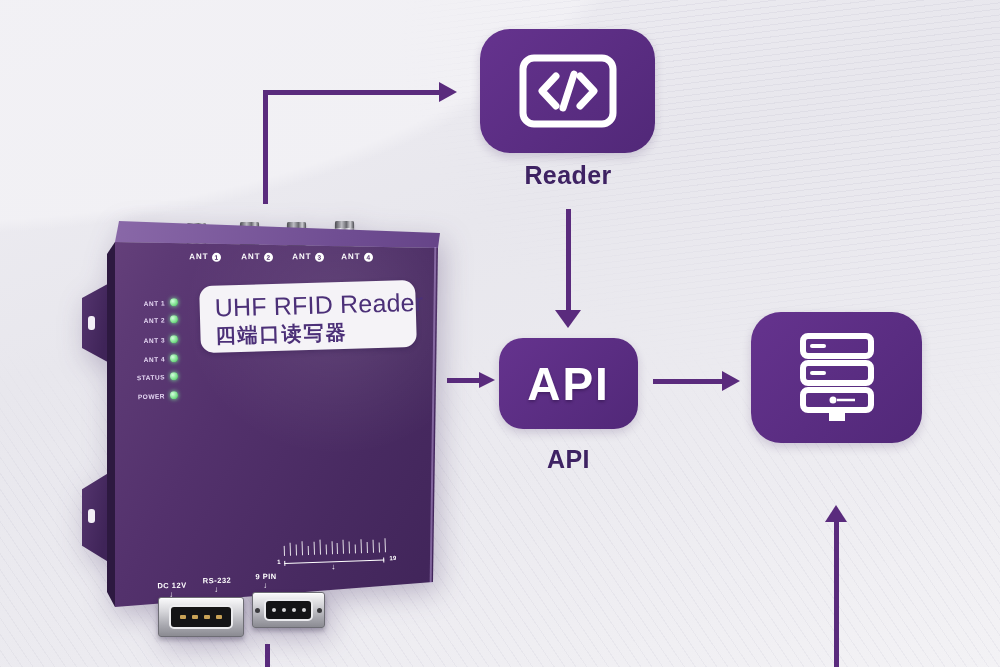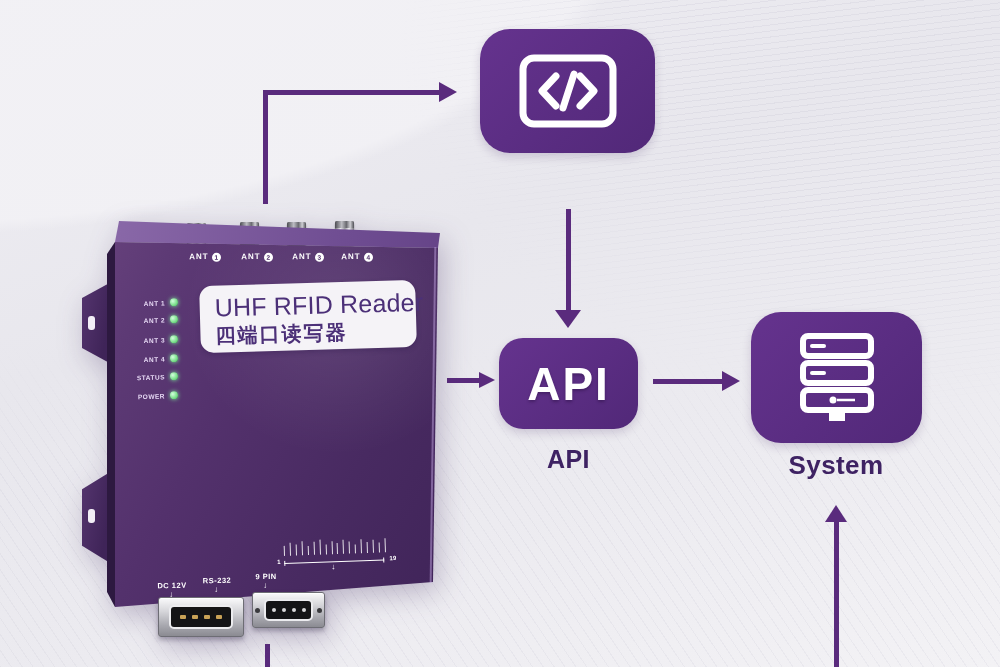--- a/index.html
+++ b/index.html
@@ -131,39 +131,39 @@
   <div class="seg" style="left:265px;top:644px;width:5px;height:23px;"></div>
 
   <div class="node-box" style="left:480px;top:29px;width:175px;height:124px;border-radius:30px;">
     <svg width="100" height="76" viewBox="0 0 100 76">
       <rect x="5" y="5" width="90" height="66" rx="11" fill="none" stroke="#ffffff" stroke-width="7"></rect>
       <polyline points="38,23 24,38 38,53" fill="none" stroke="#ffffff" stroke-width="7" stroke-linecap="round" stroke-linejoin="round"></polyline>
       <line x1="56" y1="21" x2="45" y2="55" stroke="#ffffff" stroke-width="7" stroke-linecap="round"></line>
       <polyline points="62,23 76,38 62,53" fill="none" stroke="#ffffff" stroke-width="7" stroke-linecap="round" stroke-linejoin="round"></polyline>
     </svg>
   </div>
+  <div class="node-label" style="left:468px;top:161px;width:200px;font-size:25px;">Reader</div>
 
   <div class="node-box" style="left:499px;top:338px;width:139px;height:91px;border-radius:24px;">
     <span class="api-text">API</span>
   </div>
   <div class="node-label" style="left:499px;top:445px;width:139px;font-size:25px;">API</div>
 
   <div class="node-box" style="left:751px;top:312px;width:171px;height:131px;border-radius:30px;">
     <svg width="80" height="92" viewBox="0 0 80 92">
       <rect x="6" y="4" width="68" height="20" rx="5" fill="none" stroke="#ffffff" stroke-width="6"></rect>
       <rect x="6" y="31" width="68" height="20" rx="5" fill="none" stroke="#ffffff" stroke-width="6"></rect>
       <rect x="6" y="58" width="68" height="20" rx="5" fill="none" stroke="#ffffff" stroke-width="6"></rect>
       <line x1="15" y1="14" x2="27" y2="14" stroke="#ffffff" stroke-width="4" stroke-linecap="round"></line>
       <line x1="15" y1="41" x2="27" y2="41" stroke="#ffffff" stroke-width="4" stroke-linecap="round"></line>
       <circle cx="36" cy="68" r="3.5" fill="#ffffff"></circle>
       <line x1="40" y1="68" x2="58" y2="68" stroke="#ffffff" stroke-width="2.5"></line>
       <rect x="32" y="80" width="16" height="9" fill="#ffffff"></rect>
     </svg>
   </div>
-  <div class="node-label" style="left:741px;top:450px;width:190px;font-size:26px;">System</div>
 
   <div id="device">
 
     <div class="ant-cyl" style="left:105px;top:11px;"></div>
     <div class="ant-cyl" style="left:158px;top:10px;"></div>
     <div class="ant-cyl" style="left:205px;top:10px;"></div>
     <div class="ant-cyl" style="left:253px;top:9px;"></div>
 
     <div class="bracket" style="top:68px;height:86px;">
       <div class="slot" style="top:36px;"></div>

